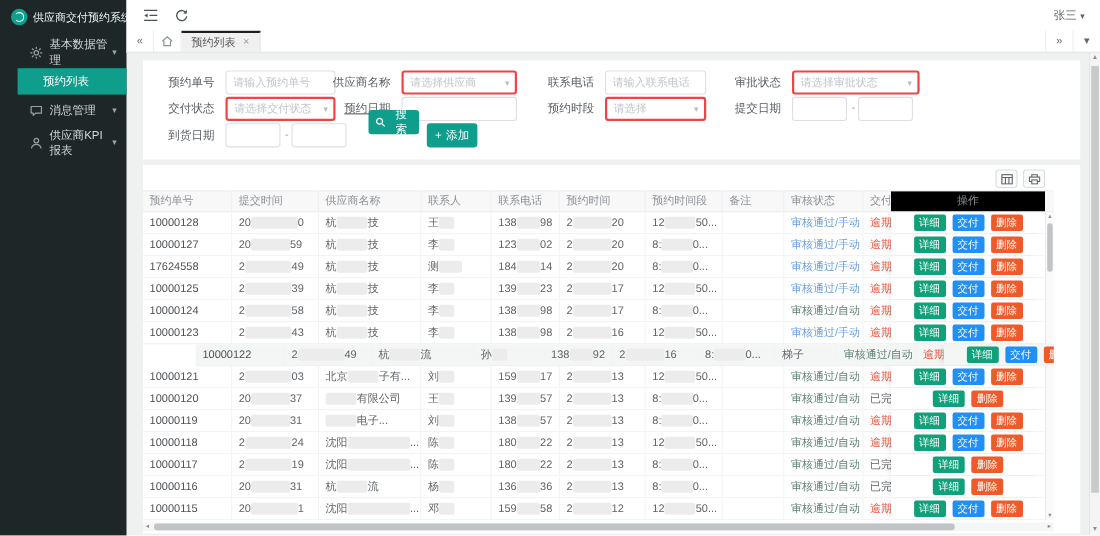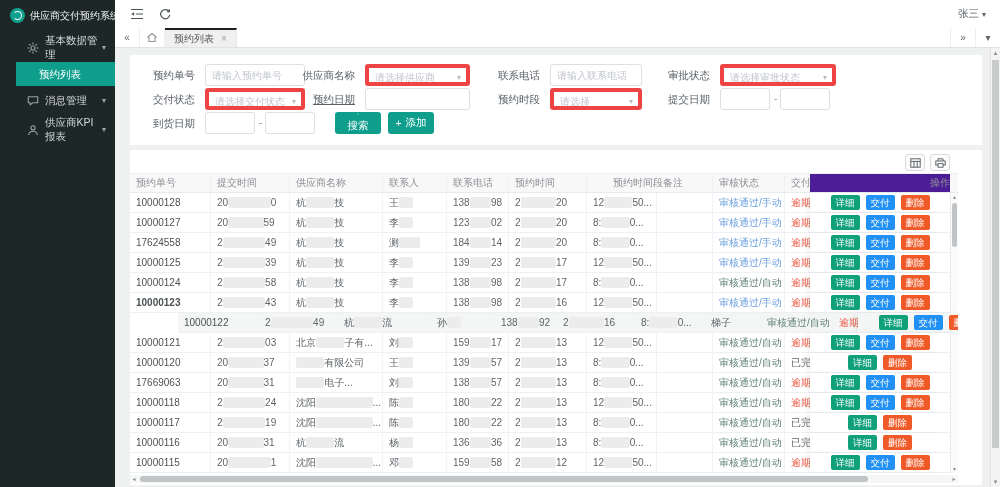--- a/index.html
+++ b/index.html
@@ -38,36 +38,36 @@
   .tab-right{margin-left:auto;display:flex;}
   .tab-right .tab-nav{border-right:none;border-left:1px solid #eee;}
   
   #content{position:absolute;left:115px;top:48px;width:875px;height:439px;}
   .card{position:absolute;background:#fff;}
   #filter-card{left:15px;top:7px;width:852px;height:90px;}
   .f-label{position:absolute;height:22px;line-height:22px;font-size:10.5px;color:#5a6066;text-align:right;}
   .f-input{position:absolute;height:22px;box-sizing:border-box;border:1px solid #dcdfe6;border-radius:3px;background:#fff;
         font-size:10px;color:#555;padding:0 6px;font-family:inherit;}
   .f-input::placeholder{color:#c0c4cc;}
-  .f-select{position:absolute;height:22px;box-sizing:border-box;border:4px solid #ef4444;border-radius:3px;background:#fff;
+  .f-select{position:absolute;height:22px;box-sizing:border-box;border:2px solid #ef4444;border-radius:3px;background:#fff;
         font-size:10px;color:#c0c4cc;line-height:20px;padding:0 16px 0 6px;cursor:pointer;white-space:nowrap;overflow:hidden;}
   .f-select .sel-caret{position:absolute;right:5px;top:0;line-height:20px;font-size:8px;color:#b8bdc4;}
   .f-dash{position:absolute;height:22px;line-height:22px;font-size:10px;color:#999;}
   .btn-primary{position:absolute;height:22px;box-sizing:border-box;border:none;border-radius:3px;background:#0f9e8c;color:#fff;
         font-size:10.5px;display:flex;align-items:center;justify-content:center;gap:4px;cursor:pointer;font-family:inherit;}
   
   #table-card{left:15px;top:102px;width:852px;height:335px;}
   .tc-tool{position:absolute;top:4px;width:20px;height:17px;border:1px solid #d9dcdf;border-radius:3px;background:#fcfcfc;
         display:flex;align-items:center;justify-content:center;color:#5f6468;cursor:pointer;box-sizing:border-box;}
   .tc-tool svg{display:block;}
   #thead{position:absolute;left:0;top:23px;width:828px;height:20px;background:#f8f8f9;border-top:1px solid #eceef1;
         border-bottom:1px solid #e8ebee;box-sizing:border-box;}
   .th{position:absolute;top:0;height:18px;line-height:18px;font-size:10px;color:#8c9095;padding-left:6px;
         box-sizing:border-box;overflow:hidden;white-space:nowrap;border-right:1px solid #eef0f3;}
-  .th.op{border-right:none;text-align:right;padding-left:0;background:#4c1d95;z-index:3;}
+  .th.op{border-right:none;text-align:center;padding-left:0;background:#000000;z-index:3;}
   #tbody{position:absolute;left:0;top:43px;width:828px;height:280px;overflow:hidden;}
   .tr{position:absolute;left:0;width:820px;height:20px;border-bottom:1px solid #eef0f3;background:#fff;box-sizing:border-box;}
   .tr.hl,.tr.hl .op-cell{background:#f4f5f5;}
   .td{position:absolute;top:0;height:19px;line-height:19px;font-size:10px;color:#5f6468;padding-left:6px;overflow:hidden;
         white-space:nowrap;box-sizing:border-box;border-right:1px solid #f1f3f5;}
   .td.id{color:#4c5154;}
   .td.review-manual{color:#6a9ede;}
   .td.review-auto{color:#5e8076;}
   .td.ov{color:#ee5b43;}
   .td.done{color:#5f6468;}
@@ -191,21 +191,21 @@
           <div class="f-select" style="left: 420px; top: 33px; width: 92px;"><span>请选择</span><span class="sel-caret">▾</span></div>
           <div class="f-label" style="left: 505px; top: 33px; width: 75px;">提交日期</div>
           <input class="f-input" style="left: 590px; top: 33px; width: 50px;">
           <input class="f-input" style="left: 650px; top: 33px; width: 50px;">
           <span class="f-dash" style="left: 644px; top: 33px;">-</span>
           <div class="f-label" style="left: 0px; top: 57px; width: 65px;">到货日期</div>
           <input class="f-input" style="left: 75px; top: 57px; width: 50px;">
           <input class="f-input" style="left: 135px; top: 57px; width: 50px;">
           <span class="f-dash" style="left: 129px; top: 57px;">-</span>
         </div>
-      <button class="btn-primary" id="search-btn" style="left:205px;top:57px;width:46px;flex-direction:column;">
+      <button class="btn-primary" id="search-btn" style="left:205px;top:45px;width:46px;">
         <svg width="10" height="10" viewBox="0 0 10 10">
             <circle cx="4.2" cy="4.2" r="2.8" stroke="#fff" stroke-width="1.2" fill="none"></circle>
             <path d="M6.4 6.4L9 9" stroke="#fff" stroke-width="1.2"></path>
           </svg>
         <span>搜索</span>
       </button>
       <button class="btn-primary" id="add-btn" style="left:258px;top:57px;width:46px;">
         <span>+</span>
         <span>添加</span>
       </button>
@@ -225,21 +225,21 @@
             <rect x="3" y="5.6" width="5" height="3.6" fill="#fff" stroke="#5f6468"></rect>
           </svg>
       </span>
       <div id="thead">
           <div class="th" style="left: 0px; width: 81px;">预约单号</div>
           <div class="th" style="left: 81px; width: 79px;">提交时间</div>
           <div class="th" style="left: 160px; width: 93px;">供应商名称</div>
           <div class="th" style="left: 253px; width: 64px;">联系人</div>
           <div class="th" style="left: 317px; width: 62px;">联系电话</div>
           <div class="th" style="left: 379px; width: 78px;">预约时间</div>
-          <div class="th" style="left: 457px; width: 70px; margin-left: 20px;">预约时间段</div>
+          <div class="th" style="left: 457px; width: 70px;">预约时间段</div>
           <div class="th" style="left: 527px; width: 56px;">备注</div>
           <div class="th" style="left: 583px; width: 72px;">审核状态</div>
           <div class="th" style="left: 655px; width: 25px;">交付状态</div>
           <div class="th op" style="left: 680px; width: 140px;">操作</div>
         </div>
       <div id="tbody">
           <div class="tr" style="top: 0px;">
             <div class="td id" style="left: 0px; width: 81px;"><span>10000128</span></div>
             <div class="td" style="left: 81px; width: 79px;"><span>20</span><span class="redact">██████</span><span>0</span></div>
             <div class="td" style="left: 160px; width: 93px;"><span>杭</span><span class="redact">████</span><span>技</span></div>
@@ -318,21 +318,21 @@
             <div class="td" style="left: 527px; width: 56px;"></div>
             <div class="td review-auto" style="left: 583px; width: 72px;">审核通过/自动</div>
             <div class="td ov" style="left: 655px; width: 25px; border-right: none;">逾期:</div>
             <div class="op-cell">
               <span class="btn detail">详细</span>
               <span class="btn deliver">交付</span>
               <span class="btn delete">删除</span>
             </div>
           </div>
           <div class="tr" style="top: 100px;">
-            <div class="td id" style="left: 0px; width: 81px; font-weight: bold;"><span>10000123</span></div>
+            <div class="td id" style="left: 0px; width: 81px;"><span>10000123</span></div>
             <div class="td" style="left: 81px; width: 79px;"><span>2</span><span class="redact">██████</span><span>43</span></div>
             <div class="td" style="left: 160px; width: 93px;"><span>杭</span><span class="redact">████</span><span>技</span></div>
             <div class="td" style="left: 253px; width: 64px;"><span>李</span><span class="redact">██</span></div>
             <div class="td" style="left: 317px; width: 62px;"><span>138</span><span class="redact">███</span><span>98</span></div>
             <div class="td" style="left: 379px; width: 78px;"><span>2</span><span class="redact">█████</span><span>16</span></div>
             <div class="td" style="left: 457px; width: 70px;"><span>12</span><span class="redact">████</span><span>50...</span></div>
             <div class="td" style="left: 527px; width: 56px;"></div>
             <div class="td review-manual" style="left: 583px; width: 72px;">审核通过/手动</div>
             <div class="td ov" style="left: 655px; width: 25px; border-right: none;">逾期:</div>
             <div class="op-cell">
@@ -385,21 +385,21 @@
             <div class="td" style="left: 457px; width: 70px;"><span>8:</span><span class="redact">████</span><span>0...</span></div>
             <div class="td" style="left: 527px; width: 56px;"></div>
             <div class="td review-auto" style="left: 583px; width: 72px;">审核通过/自动</div>
             <div class="td done" style="left: 655px; width: 25px; border-right: none;">已完</div>
             <div class="op-cell">
               <span class="btn detail">详细</span>
               <span class="btn delete">删除</span>
             </div>
           </div>
           <div class="tr" style="top: 180px;">
-            <div class="td id" style="left: 0px; width: 81px;"><span>17669063</span></div>
+            <div class="td id" style="left: 0px; width: 81px;"><span>10000119</span></div>
             <div class="td" style="left: 81px; width: 79px;"><span>20</span><span class="redact">█████</span><span>31</span></div>
             <div class="td" style="left: 160px; width: 93px;"><span class="redact">████</span><span>电子...</span></div>
             <div class="td" style="left: 253px; width: 64px;"><span>刘</span><span class="redact">██</span></div>
             <div class="td" style="left: 317px; width: 62px;"><span>138</span><span class="redact">███</span><span>57</span></div>
             <div class="td" style="left: 379px; width: 78px;"><span>2</span><span class="redact">█████</span><span>13</span></div>
             <div class="td" style="left: 457px; width: 70px;"><span>8:</span><span class="redact">████</span><span>0...</span></div>
             <div class="td" style="left: 527px; width: 56px;"></div>
             <div class="td review-auto" style="left: 583px; width: 72px;">审核通过/自动</div>
             <div class="td ov" style="left: 655px; width: 25px; border-right: none;">逾期:</div>
             <div class="op-cell">

